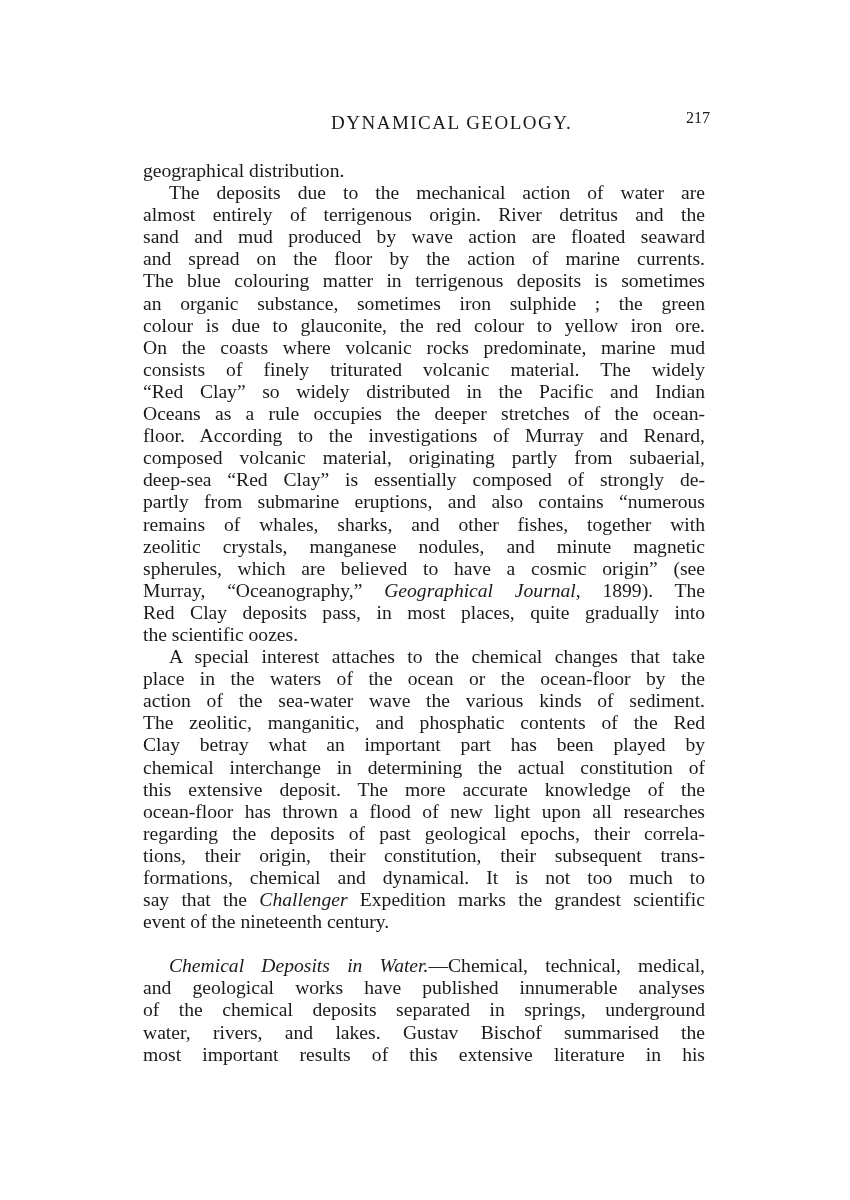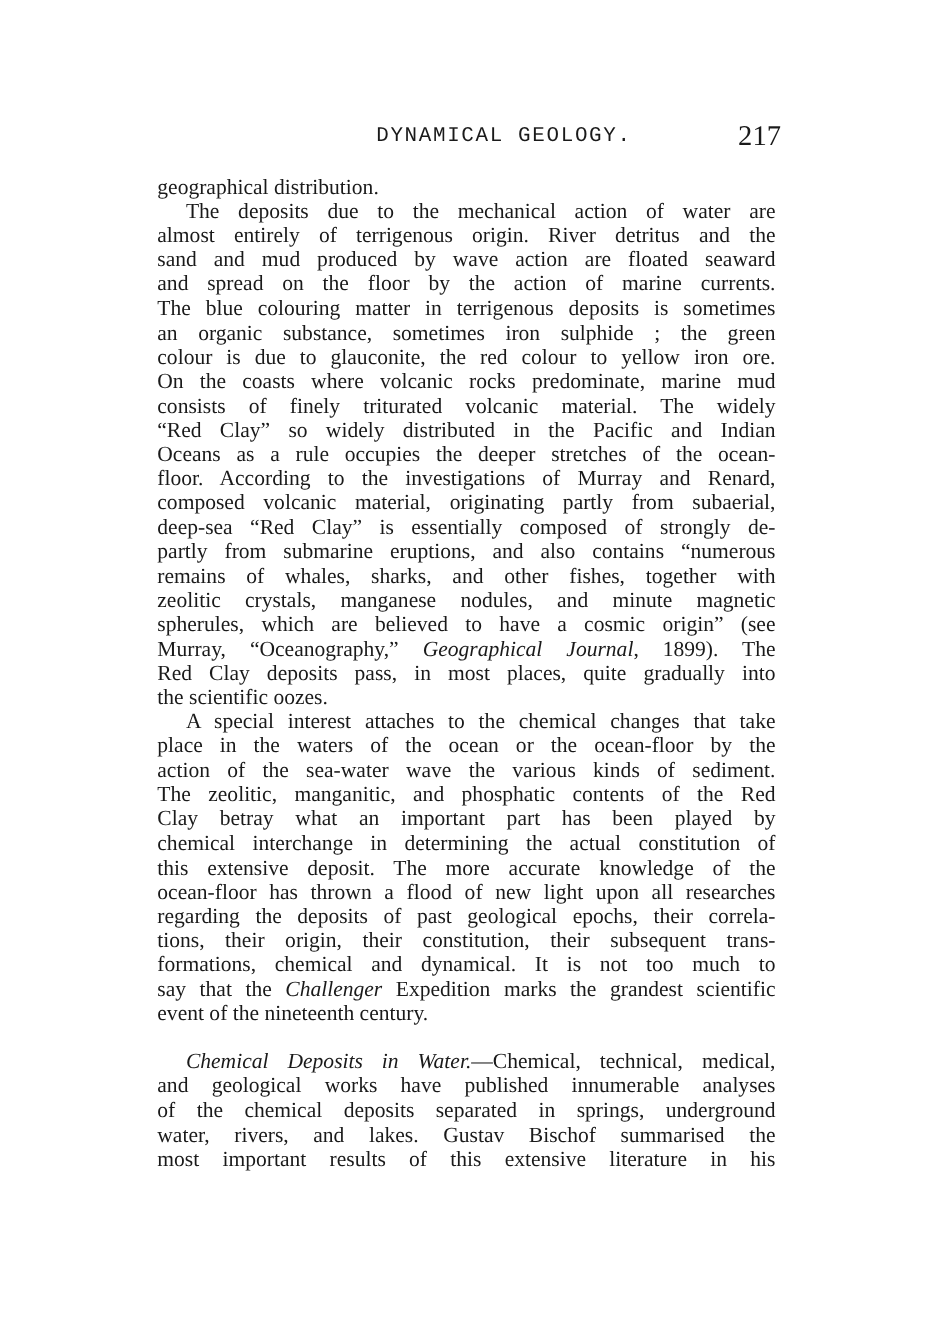--- a/index.html
+++ b/index.html
@@ -18,29 +18,29 @@
     }
     .running-head {
       position: absolute;
       top: 104px;
       left: 330px;
       width: 380px;
       height: 40px;
     }
     .running-title {
       position: absolute;
-      left: 12px; top: 8px;
+      left: 1px; top: 8px;
       font-size: 19px;
       letter-spacing: 1.5px;
-      font-family: Liberation Mono, monospace;
+      font-family: Liberation Serif, serif;
     }
     .page-number {
       position: absolute;
       right: 0; top: 5px;
-      font-size: 26px;
+      font-size: 16px;
     }
     .body-text {
       position: absolute;
       left: 143px;
       top: 160px;
       width: 562px;
       font-size: 19.6px;
       line-height: 22.1px;
     }
     .line {

